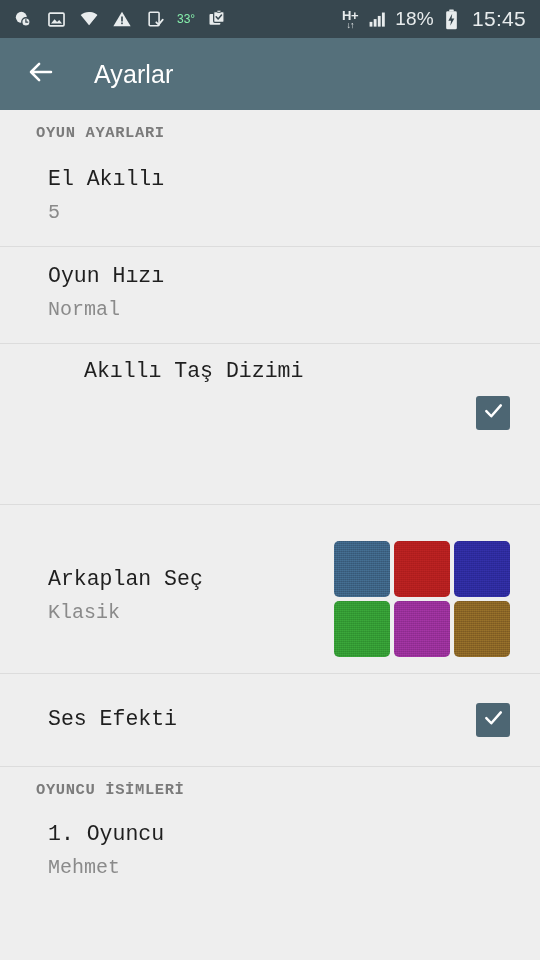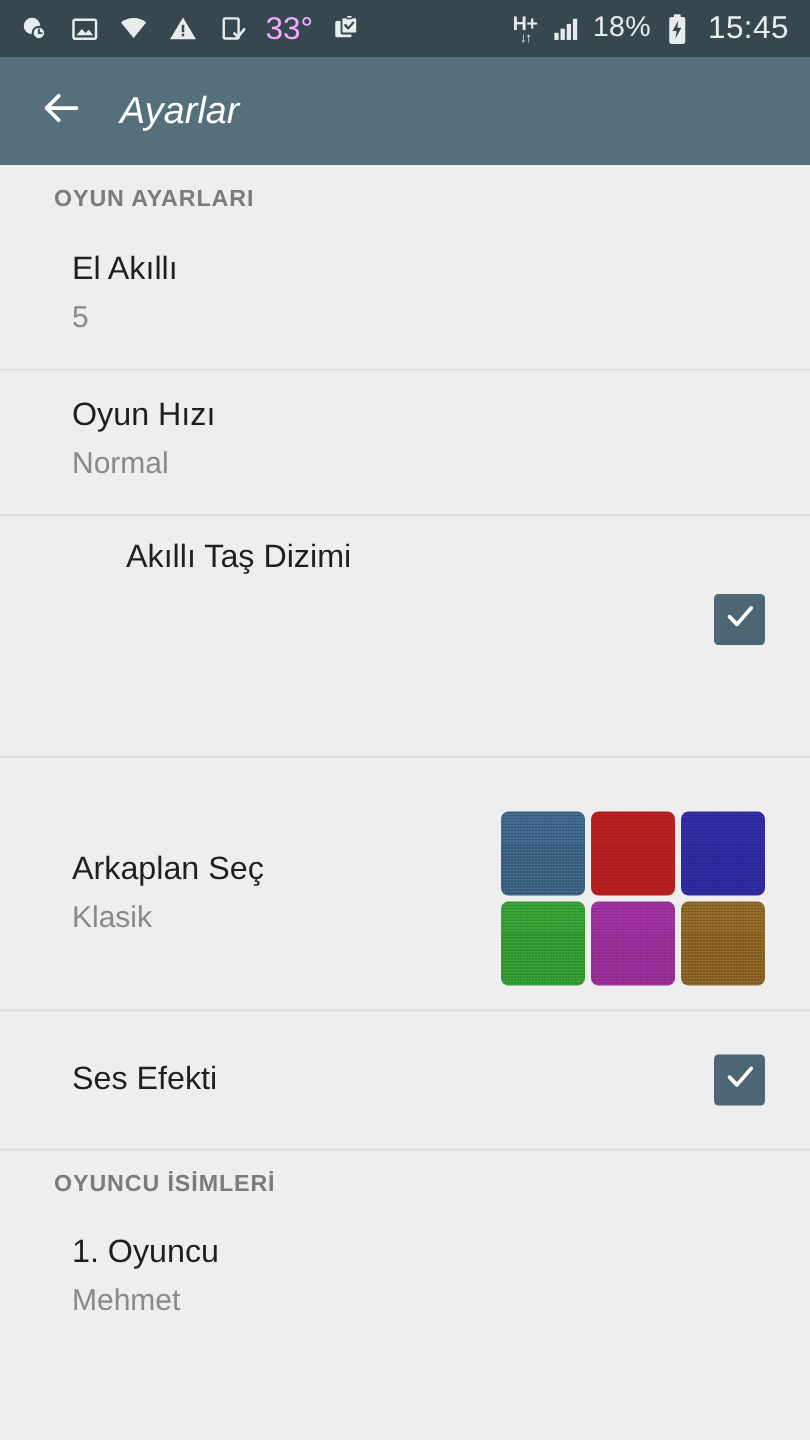--- a/index.html
+++ b/index.html
@@ -45,23 +45,23 @@
   }
   .sb-ico {
     display: inline-flex;
     align-items: center;
     justify-content: center;
     width: 22px;
     height: 22px;
   }
   .sb-ico svg { display: block; }
   .sb-temp {
-    font-size: 21px;
+    font-size: 12px;
     letter-spacing: 0px;
-    color: #f0abfc;
+    color: #86efac;
     line-height: 1;
     text-align: right;
   }
   .sb-net {
     display: flex;
     flex-direction: column;
     align-items: center;
     line-height: 1;
     margin-right: 1px;
   }
@@ -98,30 +98,30 @@
     width: 46px;
     height: 46px;
     display: flex;
     align-items: center;
     justify-content: center;
     cursor: pointer;
   }
   .appbar-title {
     color: #ffffff;
     font-size: 25px;
-    margin-left: 16px;
+    margin-left: 30px;
     letter-spacing: 0.1px;
-    font-style: italic;
   }
 
   
   .content {
     background: #eeeeee;
     height: 850px;
     overflow: hidden;
+    font-family: Liberation Mono, monospace;
   }
   .section-header {
     color: #7b7b7b;
     font-size: 15.5px;
     font-weight: bold;
     letter-spacing: 0.6px;
     padding: 14px 0 8px 36px;
   }
   .row {
     position: relative;

